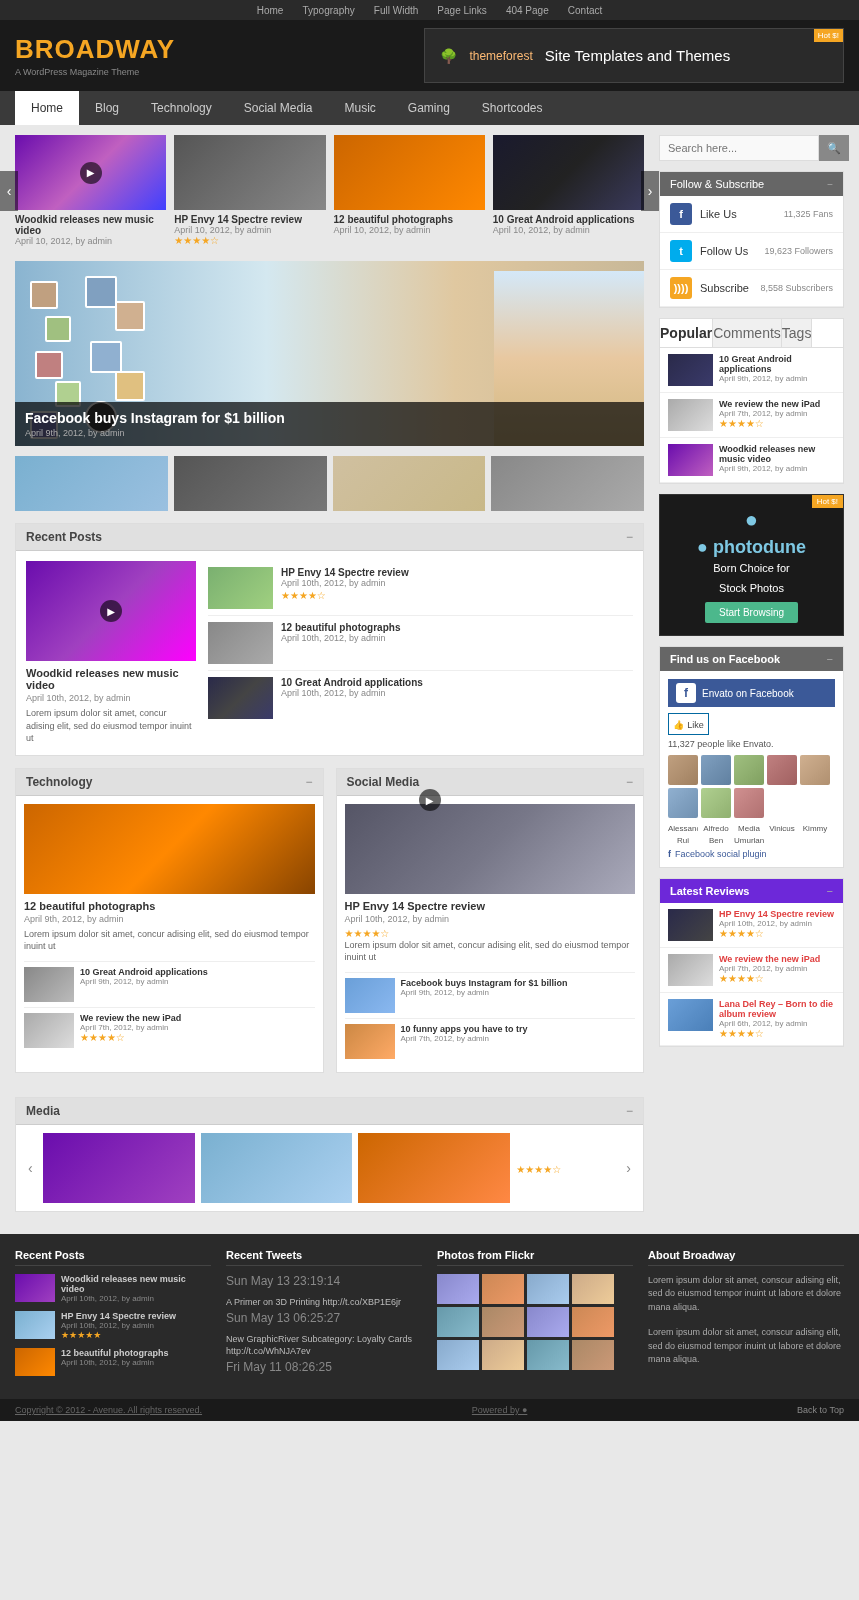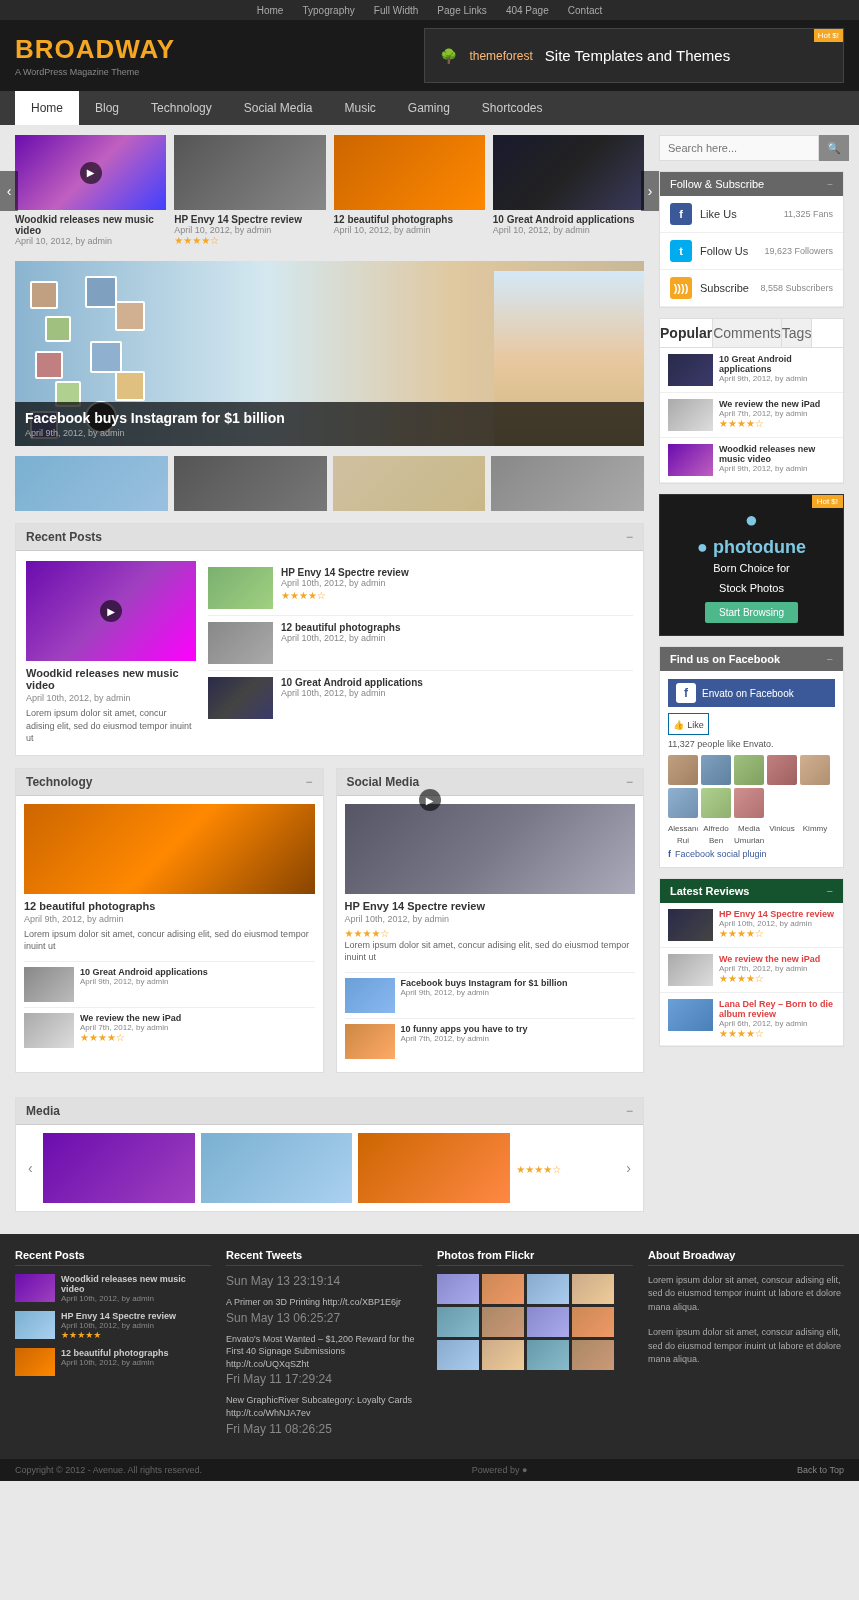--- a/index.html
+++ b/index.html
@@ -168,21 +168,21 @@
     .fb-av5 { background: linear-gradient(135deg, #d0b090, #b09070); }
     .fb-av6 { background: linear-gradient(135deg, #90b0d0, #7090b0); }
     .fb-av7 { background: linear-gradient(135deg, #b0d090, #90b070); }
     .fb-av8 { background: linear-gradient(135deg, #d09090, #b07070); }
     .fb-names { display: flex; gap: 3px; flex-wrap: wrap; margin-bottom: 4px; }
     .fb-name { font-size: 8px; color: #555; width: 30px; text-align: center; overflow: hidden; }
     .fb-plugin { display: flex; align-items: center; gap: 4px; font-size: 9px; color: #3b5998; cursor: pointer; }
     
     
     .reviews-box { background: #fff; border: 1px solid #ddd; margin-bottom: 10px; }
-    .reviews-header { background: #14532d; padding: 6px 10px; display: flex; align-items: center; justify-content: space-between; }
+    .reviews-header { background: #6d28d9; padding: 6px 10px; display: flex; align-items: center; justify-content: space-between; }
     .reviews-header h3 { color: #fff; font-size: 11px; font-weight: bold; }
     .review-item { display: flex; gap: 6px; padding: 6px 8px; border-bottom: 1px solid #eee; align-items: flex-start; }
     .review-thumb { width: 45px; height: 32px; background: #aaa; flex-shrink: 0; }
     .review-thumb.r1 { background: linear-gradient(135deg, #2a2a4a, #444); }
     .review-thumb.r2 { background: linear-gradient(135deg, #aaa, #ddd); }
     .review-thumb.r3 { background: linear-gradient(135deg, #6a9fd8, #4a7fb8); }
     .review-info h5 { font-size: 9px; font-weight: bold; color: #e04040; }
     .review-info .meta { font-size: 8px; color: #888; }
     
     
@@ -203,21 +203,21 @@
     .flickr-photos { display: flex; flex-wrap: wrap; gap: 3px; }
     .flickr-photo { width: 42px; height: 30px; background: #555; }
     .flickr-p1 { background: linear-gradient(135deg, #8888cc, #aaaaee); }
     .flickr-p2 { background: linear-gradient(135deg, #cc8855, #ee9966); }
     .flickr-p3 { background: linear-gradient(135deg, #88aacc, #aaccee); }
     .flickr-p4 { background: linear-gradient(135deg, #ccaa88, #eecc99); }
     .flickr-p5 { background: linear-gradient(135deg, #6699aa, #88bbcc); }
     .flickr-p6 { background: linear-gradient(135deg, #aa8866, #cc9977); }
     .about-text { font-size: 9px; color: #aaa; line-height: 1.5; }
     .footer-bottom { background: #1a1a1a; padding: 6px 15px; display: flex; align-items: center; justify-content: space-between; }
-    .footer-bottom span { font-size: 9px; color: #666; }
+    .footer-bottom span { font-size: 9px; color: #666; text-decoration: underline; }
     .back-top { font-size: 9px; color: #888; cursor: pointer; text-decoration: none; }
     .social-collage { position: absolute; left: 10px; top: 10px; width: 160px; height: 170px; }
     .collage-face { position: absolute; width: 30px; height: 30px; background: #bbb; border-radius: 2px; border: 2px solid #fff; }
   </style>
 </head>
 <body>
 
 <div class="top-nav">
   <a href="#">Home</a>
   <a href="#">Typography</a>
@@ -655,24 +655,20 @@
     <div class="footer-col">
       <h4>Recent Tweets</h4>
       <div class="footer-tweet">
         <div class="tweet-date">Sun May 13 23:19:14</div>
       </div>
       <div class="footer-tweet">
         <p>A Primer on 3D Printing http://t.co/XBP1E6jr</p>
         <div class="tweet-date">Sun May 13 06:25:27</div>
       </div>
       <div class="footer-tweet">
-        <p>Envato's Most Wanted – $1,200 Reward for the First 40 Signage Submissions http://t.co/UQXqSZht</p>
-        <div class="tweet-date">Fri May 11 17:29:24</div>
-      </div>
-      <div class="footer-tweet">
         <p>New GraphicRiver Subcategory: Loyalty Cards http://t.co/WhNJA7ev</p>
         <div class="tweet-date">Fri May 11 08:26:25</div>
       </div>
     </div>
 
     <div class="footer-col">
       <h4>Photos from Flickr</h4>
       <div class="flickr-photos">
         <div class="flickr-photo flickr-p1"></div>
         <div class="flickr-photo flickr-p2"></div>

